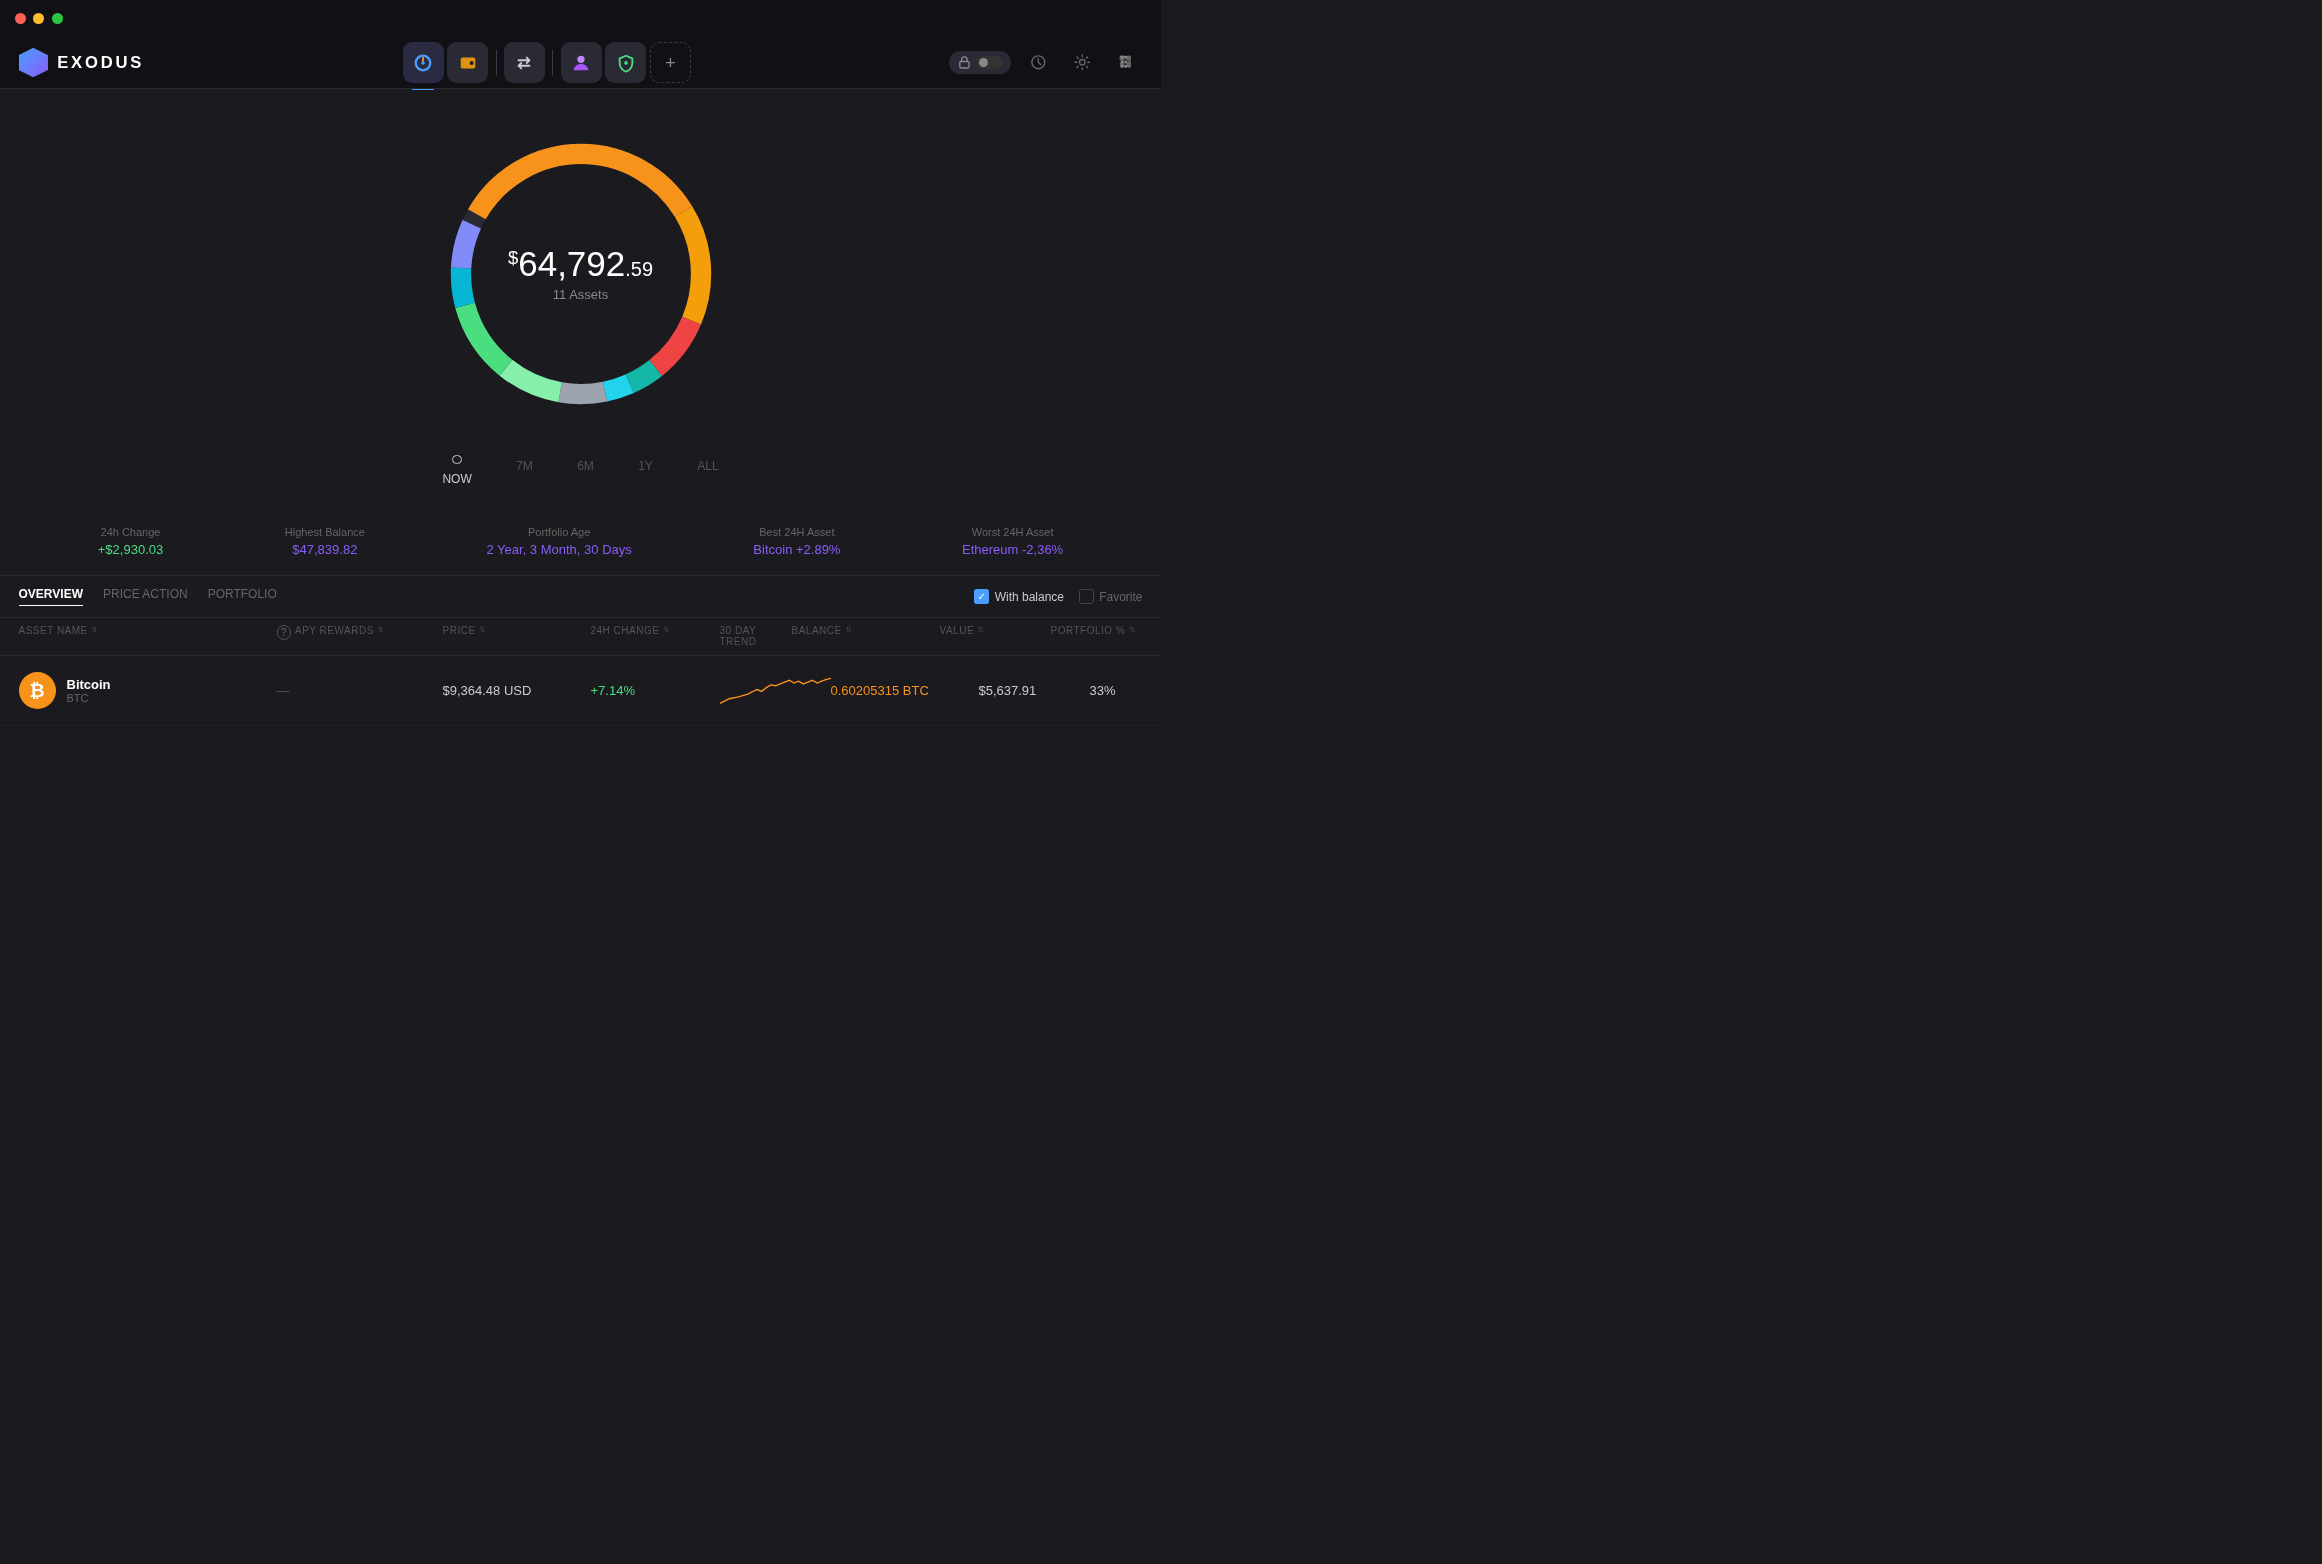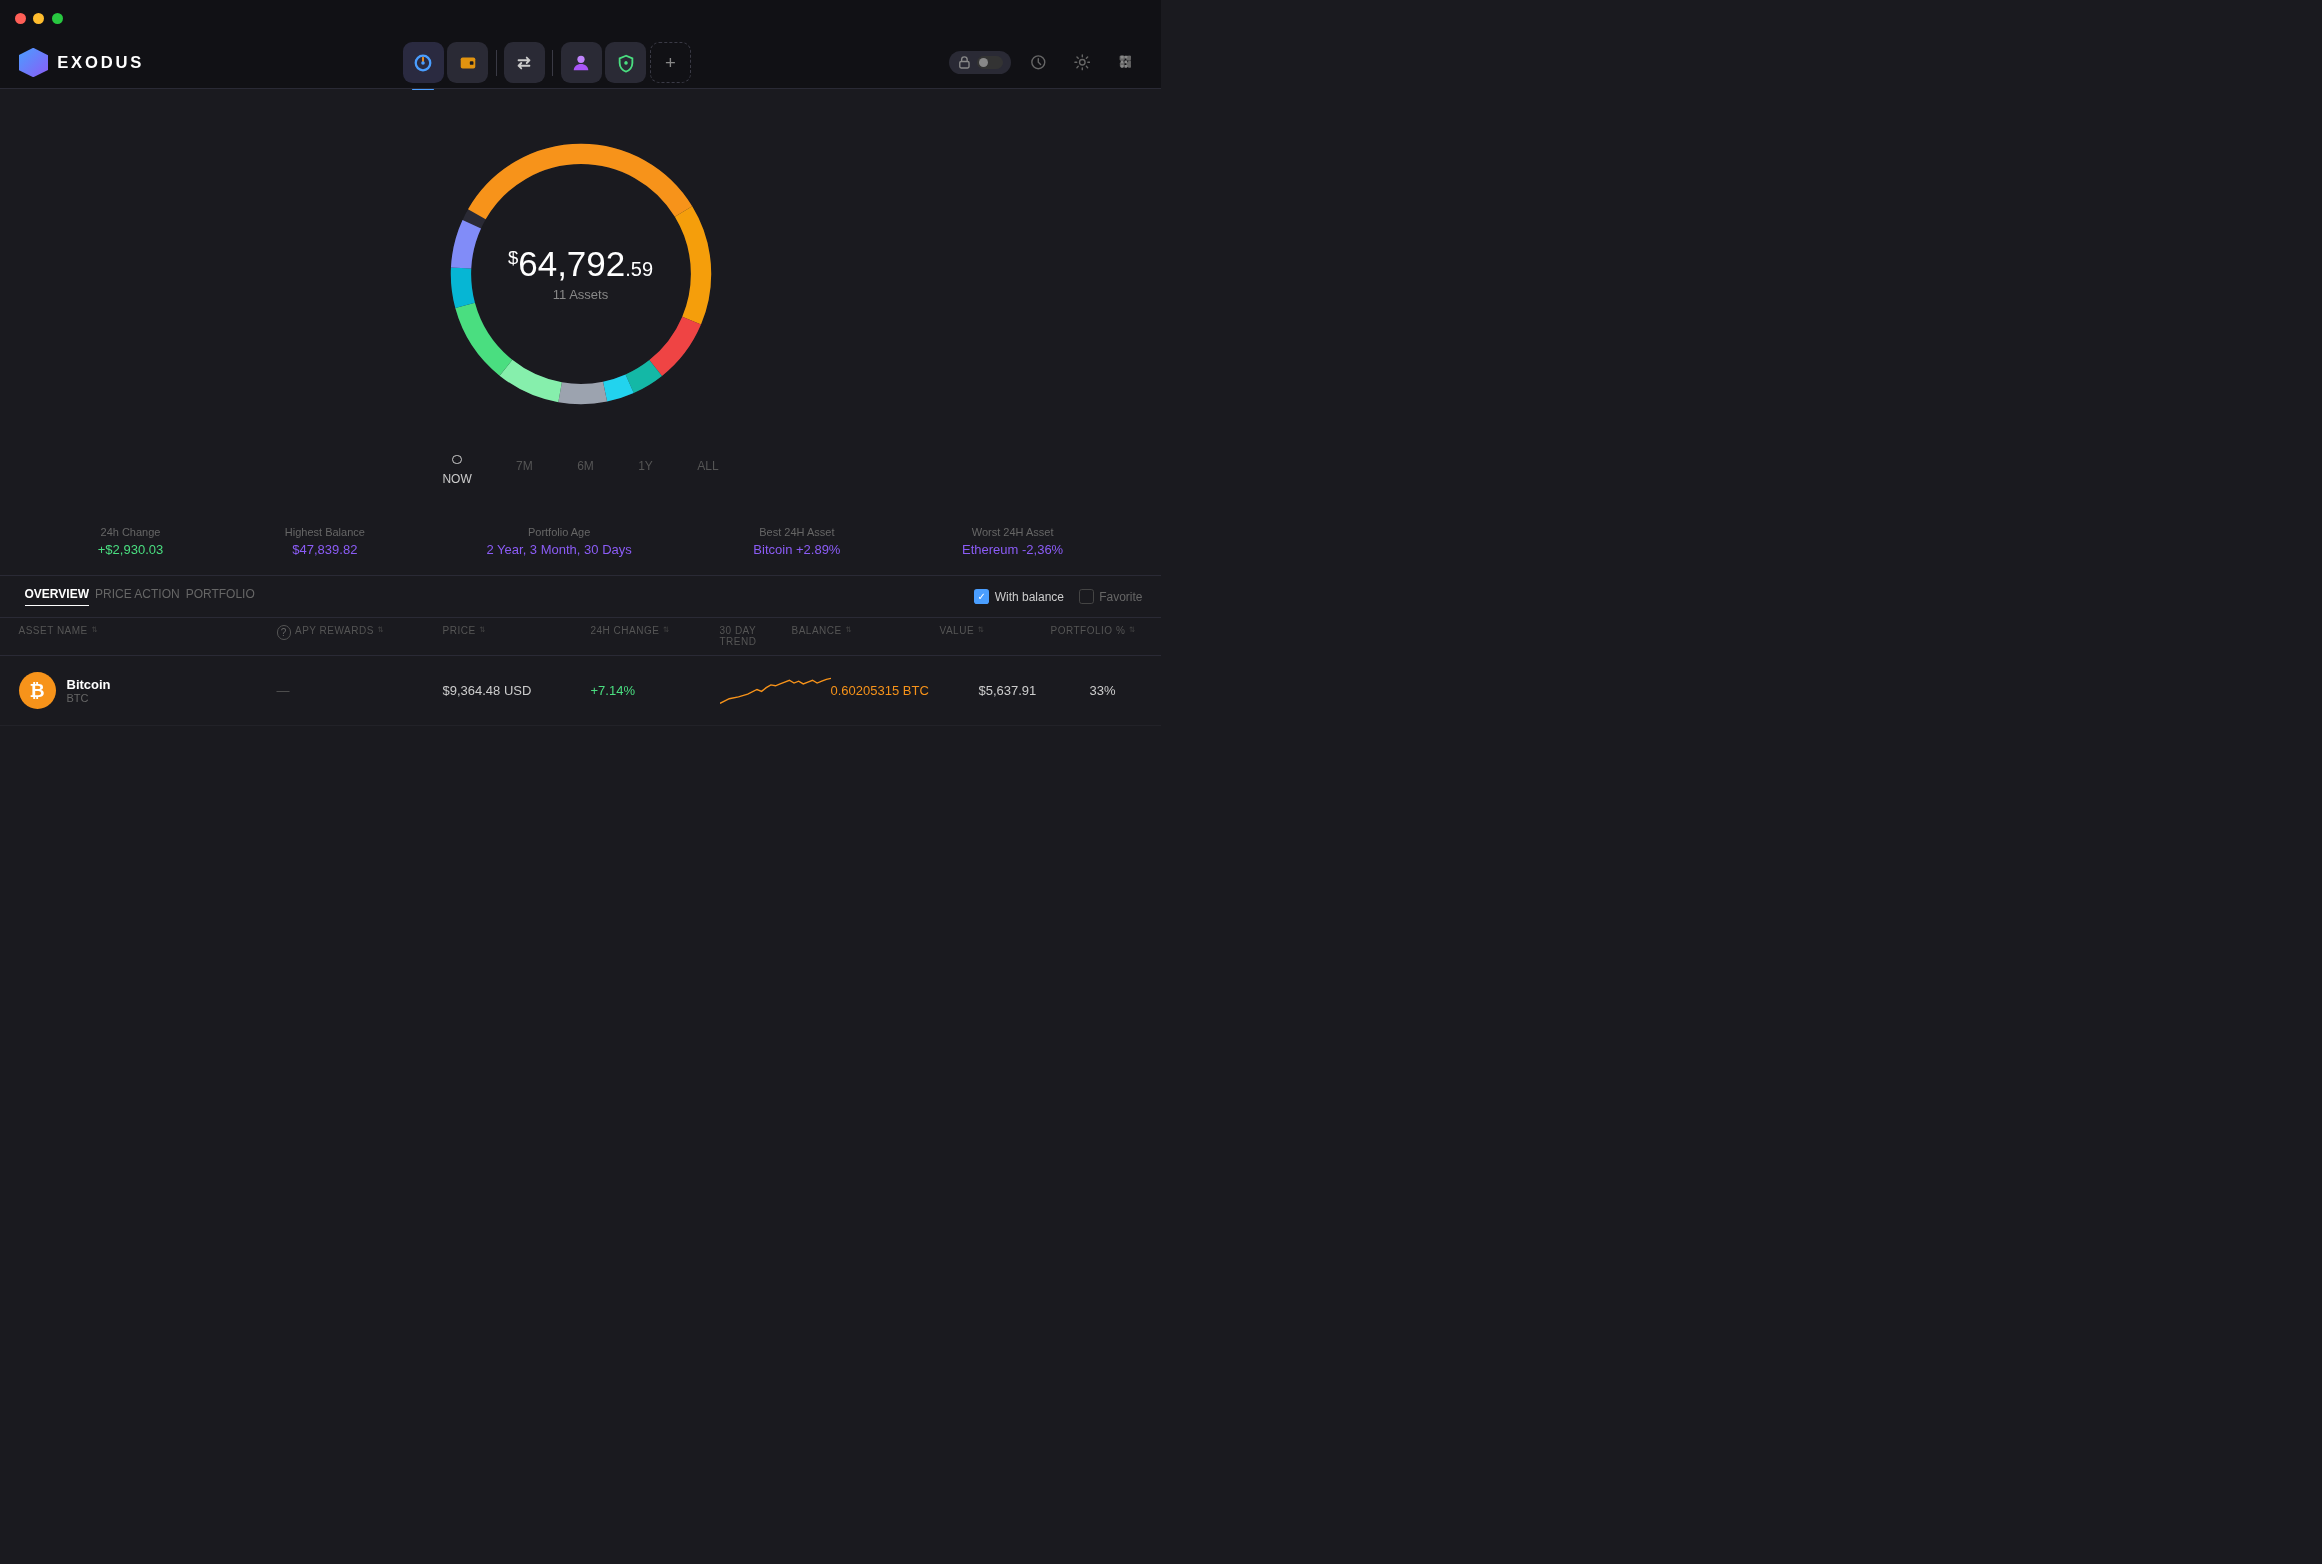--- a/index.html
+++ b/index.html
@@ -239,22 +239,21 @@
     
     .tabs-row {
       display: flex;
       align-items: center;
       justify-content: space-between;
       padding: 11px 18.5px;
       border-bottom: 0.9px solid #2a2a35;
     }
     .tabs-left {
       display: flex;
-      gap: 6px;
-      margin-left: 6px;
+      gap: 20px;
     }
     .tab {
       font-size: 12px;
       color: #666;
       cursor: pointer;
       padding-bottom: 3.7px;
     }
     .tab.active {
       color: #fff;
       font-weight: 600;

